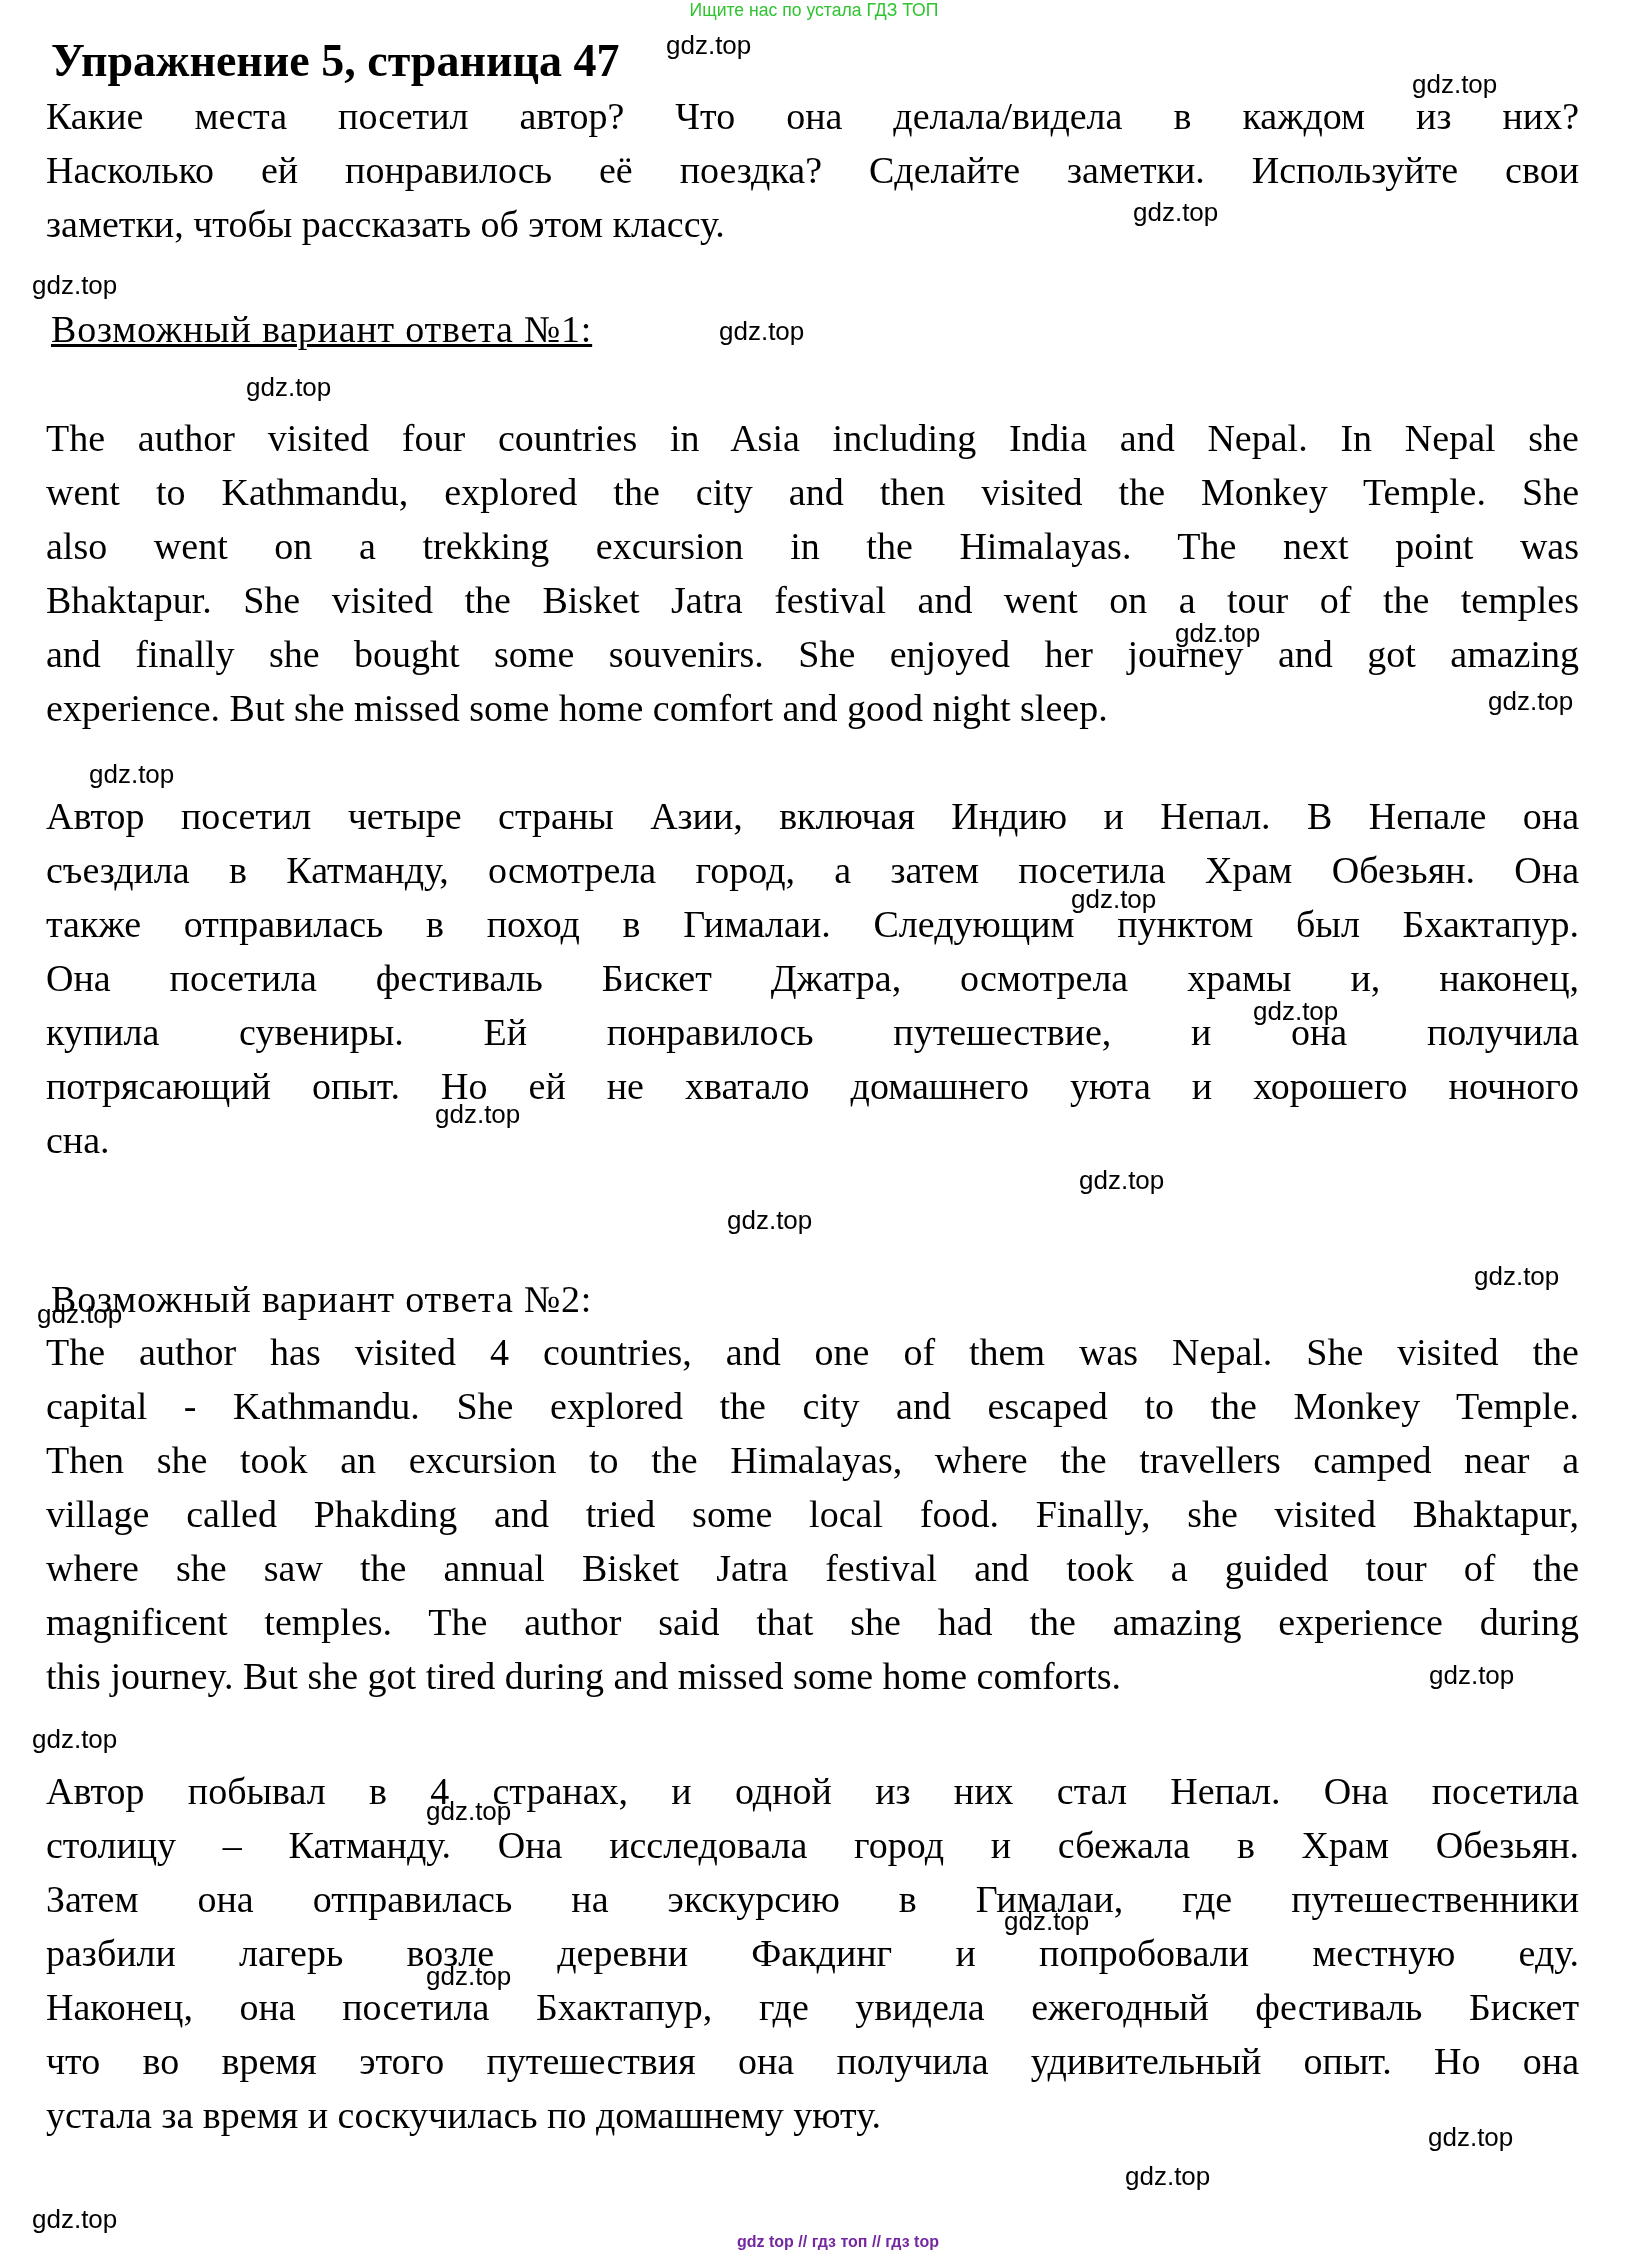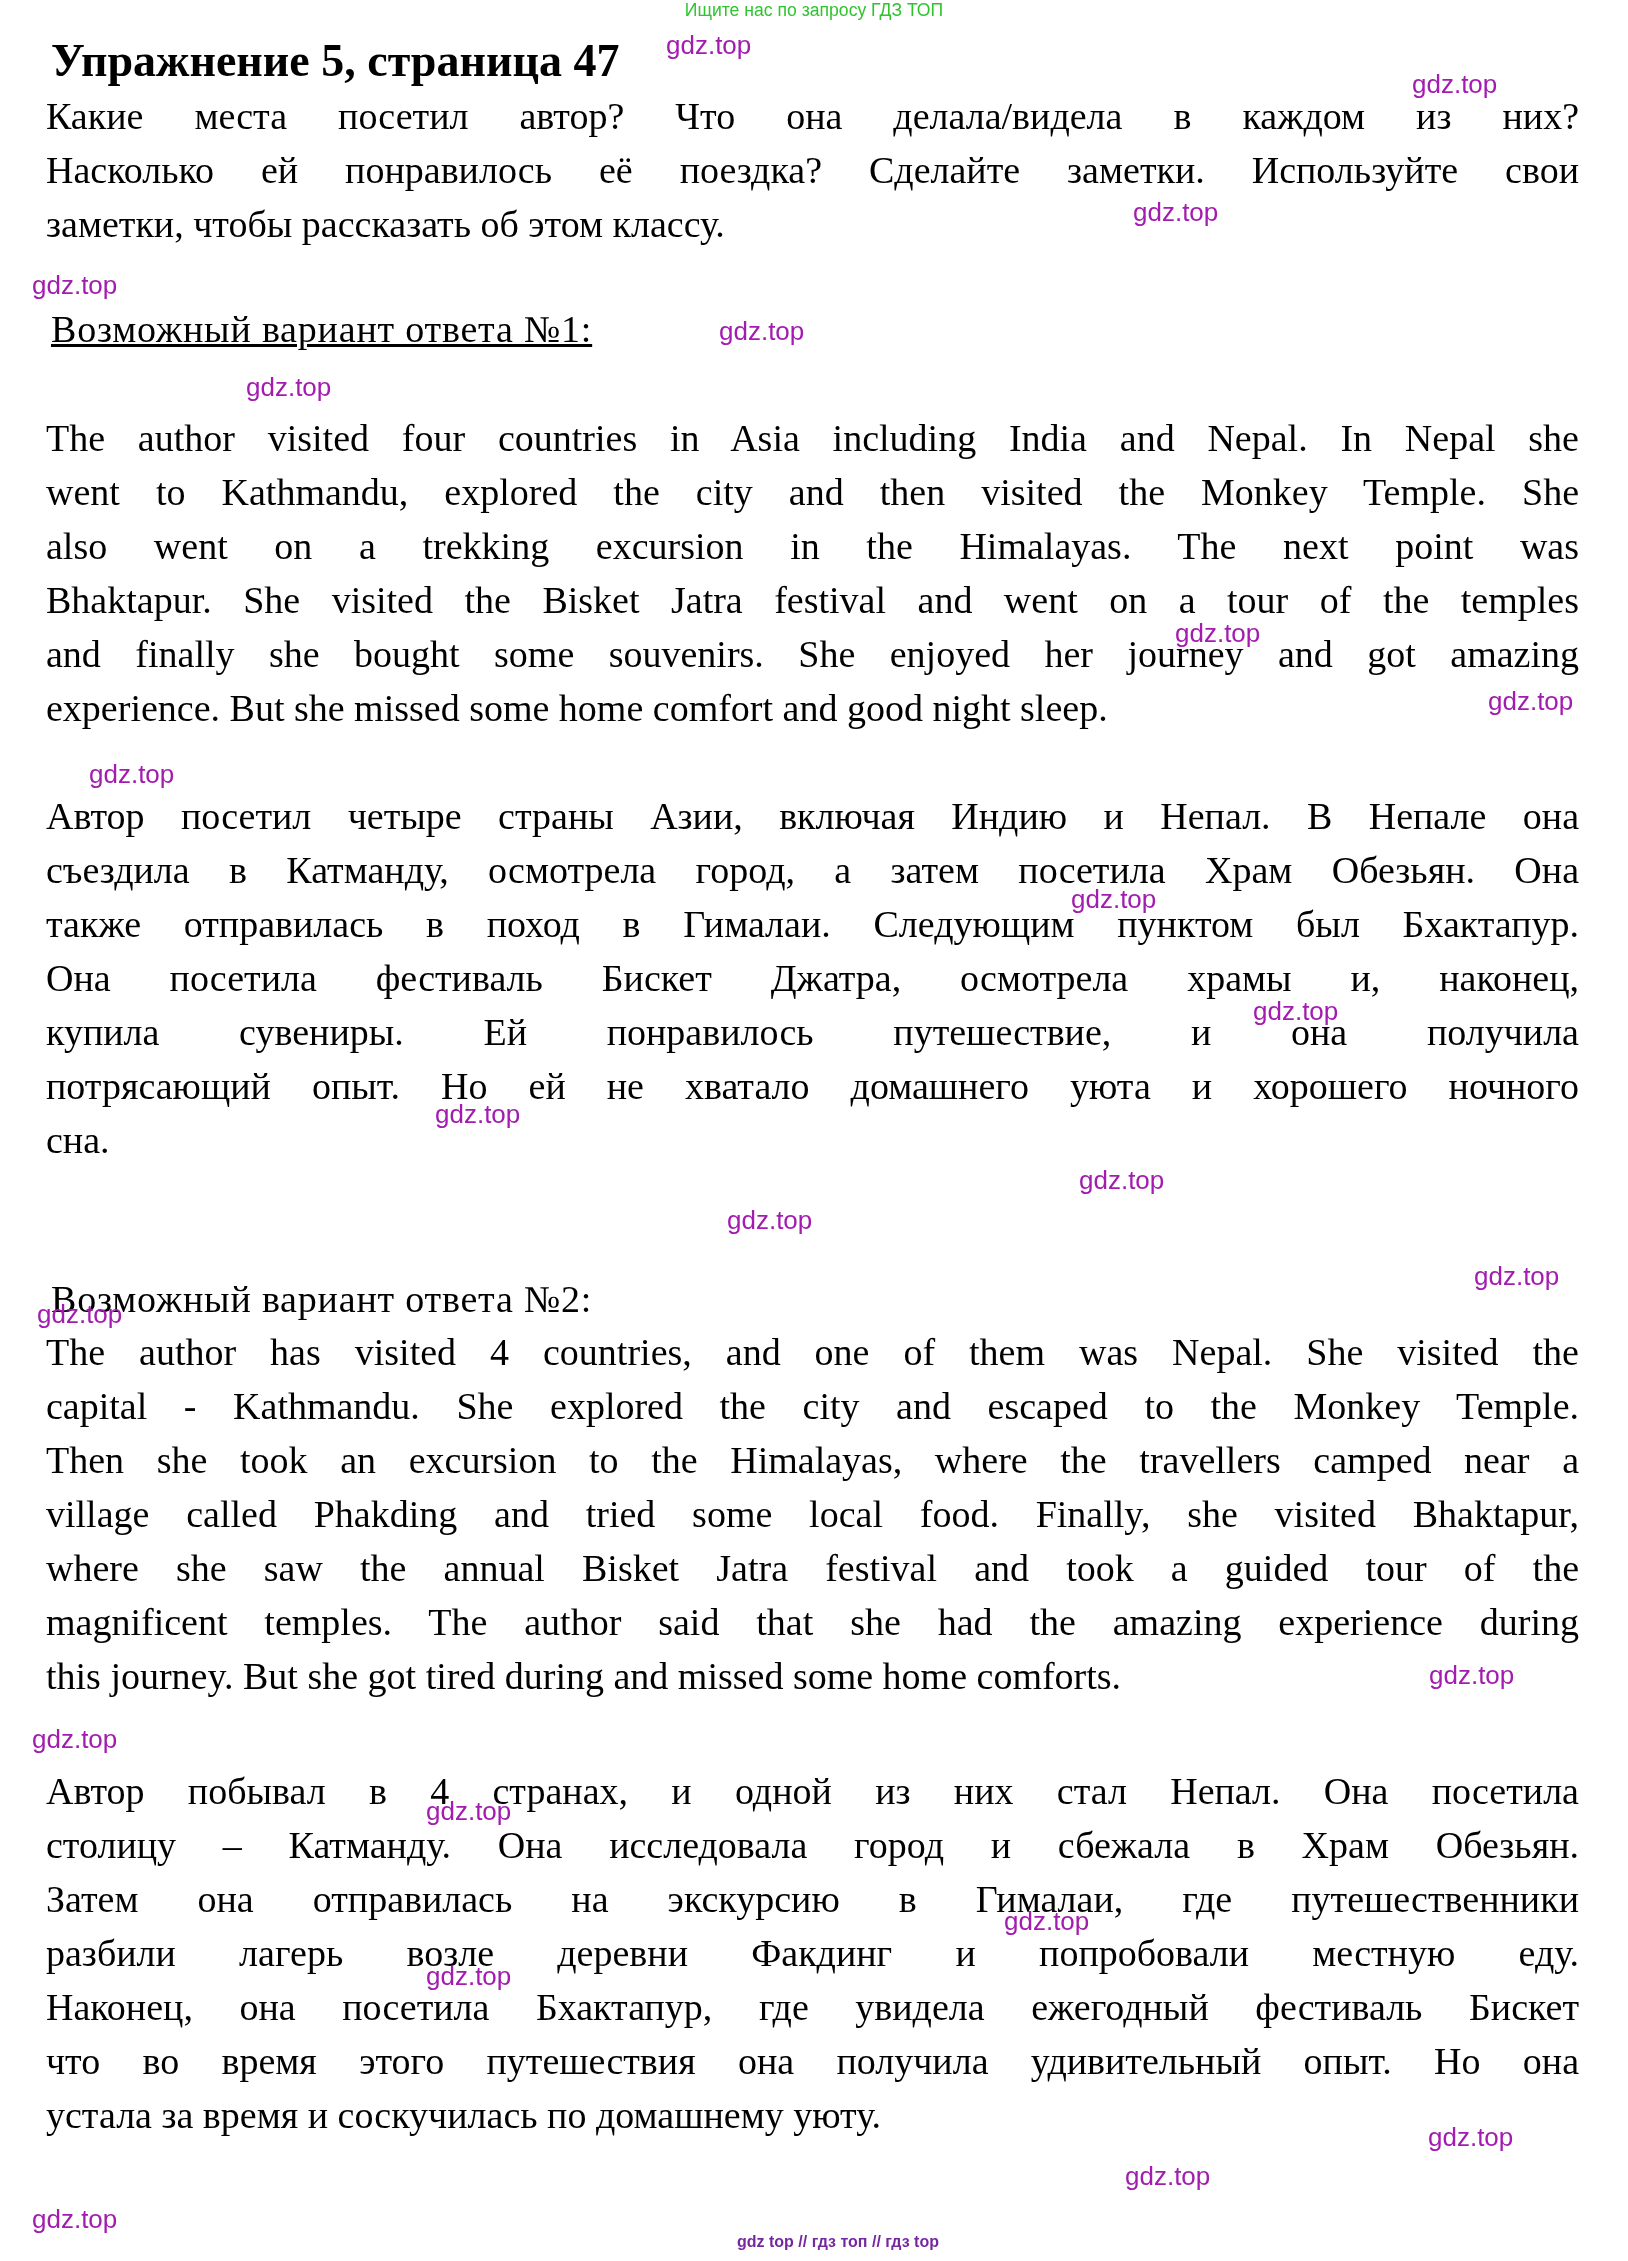--- a/index.html
+++ b/index.html
@@ -34,37 +34,37 @@
   .sub-heading {
     left: 51px;
     font-size: 38px; line-height: 54px;
     letter-spacing: 0.8px;
     white-space: nowrap;
   }
   .wm {
     position: absolute;
     font-family: "Liberation Sans", "DejaVu Sans", sans-serif;
     font-size: 26px; line-height: 30px;
-    color: #a21caf;
+    color: #000000;
     white-space: nowrap;
   }
   .footer {
     top: 2232px; left: 50%; transform: translateX(-50%);
     font-family: "Liberation Sans", "DejaVu Sans", sans-serif;
     font-size: 16px; line-height: 19px;
     font-weight: bold;
     white-space: nowrap;
   }
 </style>
 </head>
 <body>
 
 <div>
 
-  <div class="abs banner" style="color:#2fc42f;">Ищите нас по запросу ГДЗ ТОП</div>
+  <div class="abs banner" style="color:#2fc42f;">Ищите нас по устала ГДЗ ТОП</div>
 
   <div class="abs page-title">Упражнение 5, страница 47</div>
 
   <div class="abs para" style="top:89px;">
     <div class="tline">Какие места посетил автор? Что она делала/видела в каждом из них?</div>
     <div class="tline">Насколько ей понравилось её поездка? Сделайте заметки. Используйте свои</div>
     <div class="tline last">заметки, чтобы рассказать об этом классу.</div>
   </div>
 
   <div class="abs sub-heading" style="top:302px;text-decoration:underline;">Возможный вариант ответа №1:</div>

